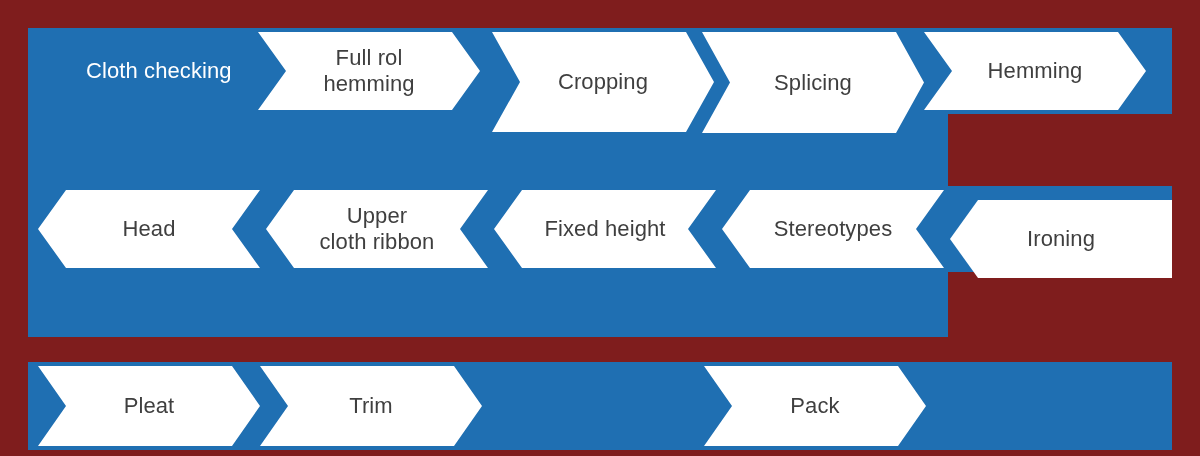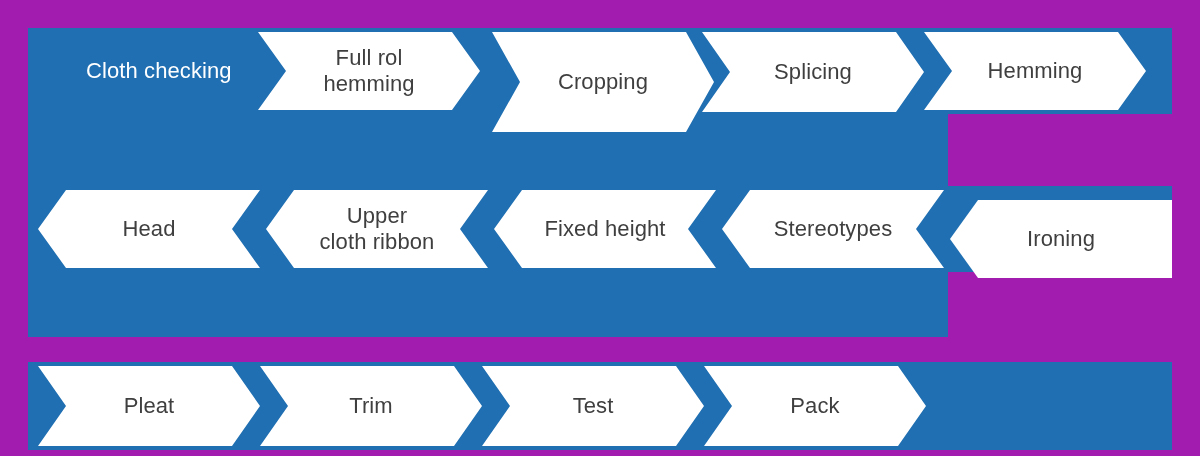--- a/index.html
+++ b/index.html
@@ -5,21 +5,21 @@
 <style>
   html,body{margin:0;padding:0;background:#ffffff;}
   body{
     font-family:"Liberation Sans","DejaVu Sans",sans-serif;
     -webkit-font-smoothing:antialiased;
   }
   #stage{
     position:relative;
     width:1200px;
     height:456px;
-    background:#a21caf;
+    background:#7f1d1d;
     overflow:hidden;
   }
 
   
   .band{position:absolute;background:#1F6FB2;}
 
   
   .step{
     position:absolute;
     display:flex;
@@ -87,21 +87,21 @@
     <span class="lbl">
       <span>Full rol</span><br>
       <span>hemming</span>
     </span>
   </div>
 
   <div class="step white dir-right" style="left:492px; top:32px; width:222px; height:100px;">
     <span class="lbl">Cropping</span>
   </div>
 
-  <div class="step white dir-right" style="left:702px; top:32px; width:222px; height:80px;">
+  <div class="step white dir-right" style="left:702px; top:32px; width:222px; height:101px;">
     <span class="lbl">Splicing</span>
   </div>
 
   <div class="step white dir-right" style="left:924px; top:32px; width:222px; height:78px;">
     <span class="lbl">Hemming</span>
   </div>
 
   <div class="step white dir-left-end" style="left:950px; top:190px; width:222px; height:78px;">
     <span class="lbl">Ironing</span>
   </div>
@@ -126,22 +126,19 @@
   </div>
 
   <div class="step white dir-right" style="left:38px; top:366px; width:222px; height:80px;">
     <span class="lbl">Pleat</span>
   </div>
 
   <div class="step white dir-right" style="left:260px; top:366px; width:222px; height:80px;">
     <span class="lbl">Trim</span>
   </div>
 
-  <div class="step white dir-right" style="left:482px; top:366px; width:222px; height:80px;">
-    <span class="lbl">Test</span>
-  </div>
 
   <div class="step white dir-right" style="left:704px; top:366px; width:222px; height:80px;">
     <span class="lbl">Pack</span>
   </div>
 
 
 </div>
 
 </body></html>

